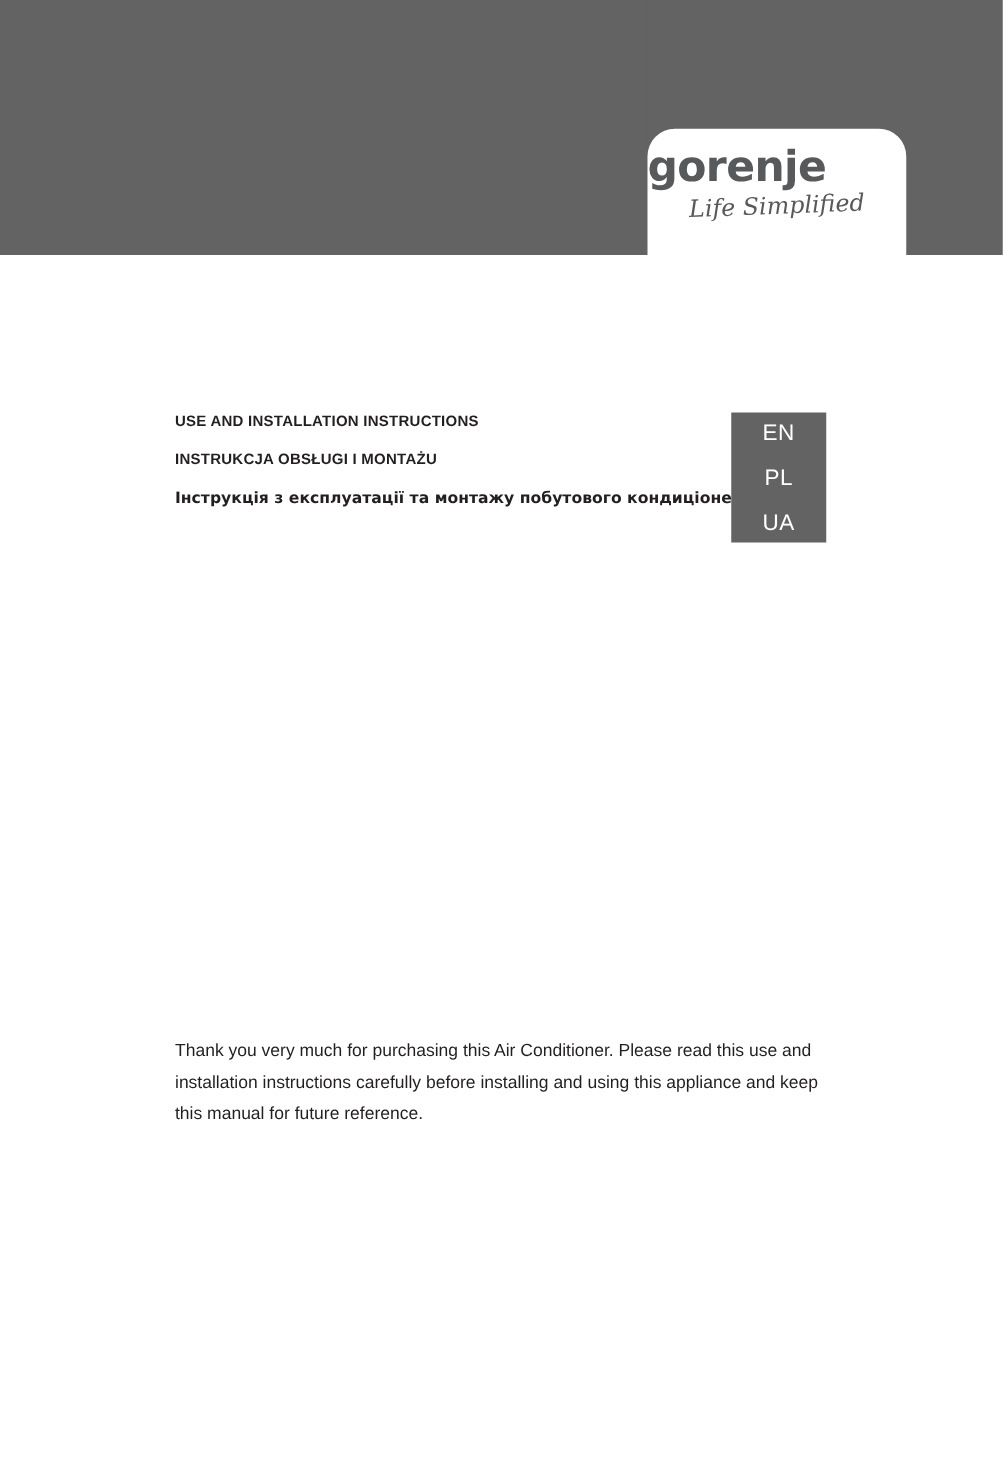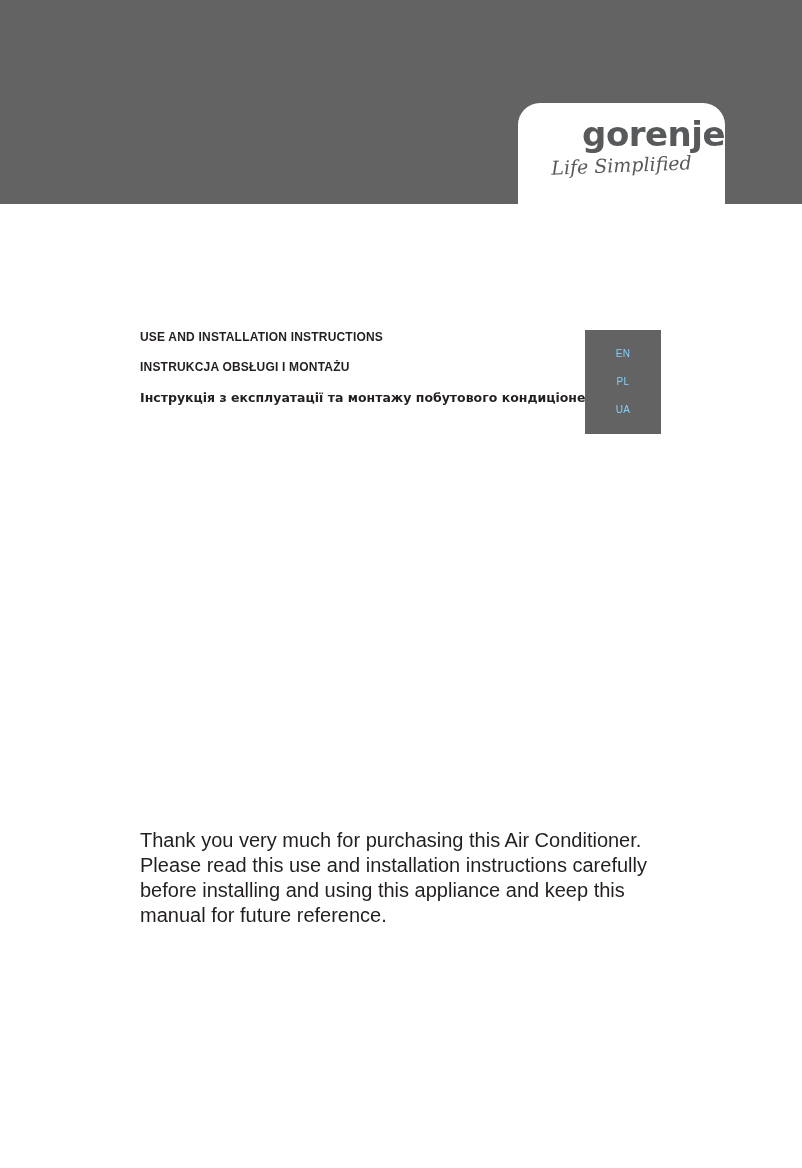--- a/index.html
+++ b/index.html
@@ -53,21 +53,21 @@
     height: 101px;
     background: #ffffff;
     border-top-left-radius: 22px;
     border-top-right-radius: 22px;
   }
   .logo-wordmark {
     position: absolute;
     left: 0;
     top: 14px;
     width: 207px;
-    text-align: right;
+    text-align: left;
     font-family: "DejaVu Sans", sans-serif;
     font-size: 34px;
     font-weight: 700;
     letter-spacing: -0.5px;
     color: #58595b;
     line-height: 1;
   }
   .logo-tagline {
     position: absolute;
     left: 0;
@@ -111,34 +111,34 @@
     width: 76px;
     height: 104px;
     background: #636363;
     color: #ffffff;
     display: flex;
     flex-direction: column;
     justify-content: center;
     align-items: center;
   }
   .lang-item {
-    font-size: 10px;
+    font-size: 18px;
     line-height: 1;
     padding: 9px 0;
     letter-spacing: 0.4px;
-    color: #7dd3fc;
+    color: #ffffff;
   }
 
   
   .intro {
     position: absolute;
     left: 140px;
     top: 828px;
     width: 530px;
-    font-size: 20px;
+    font-size: 14px;
     line-height: 25px;
     color: #231f20;
   }
 </style>
 </head>
 <body>
 
 <div class="banner">
   <div class="banner-notch"></div>
   <div class="banner-right"></div>

